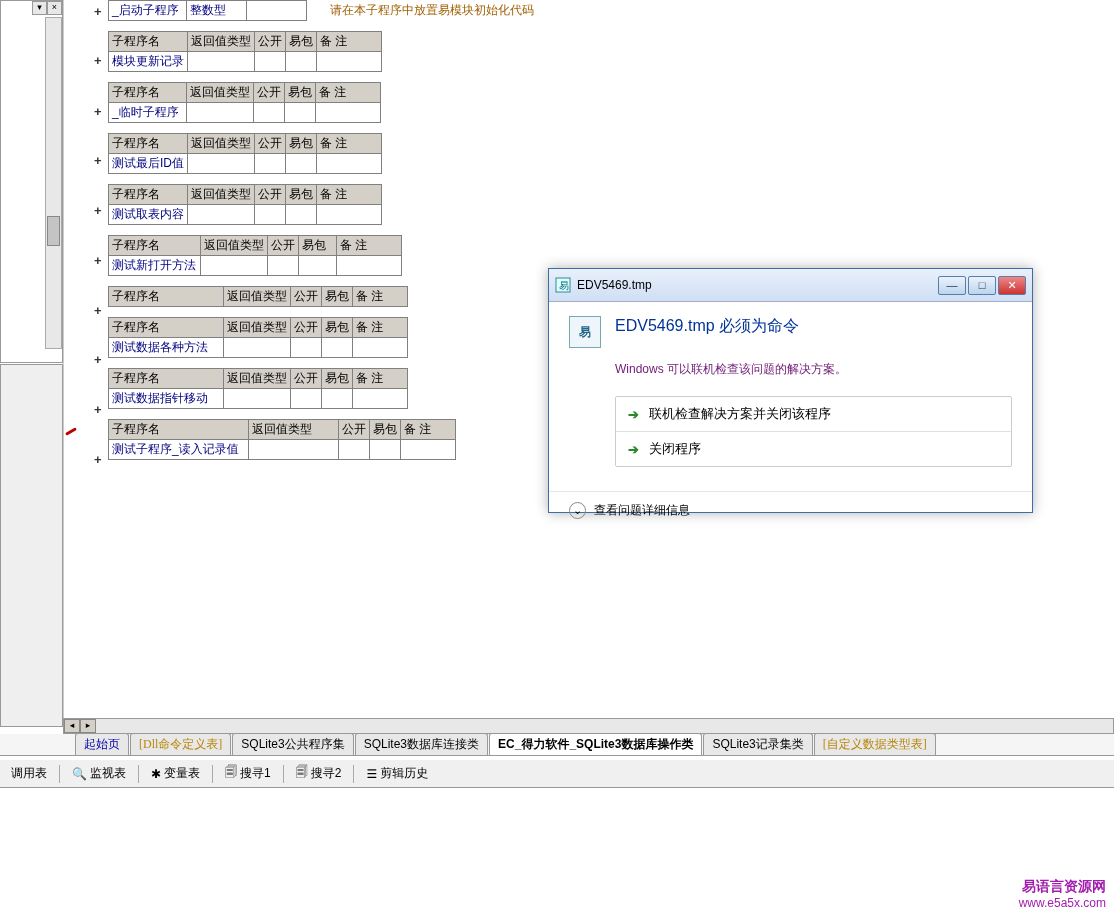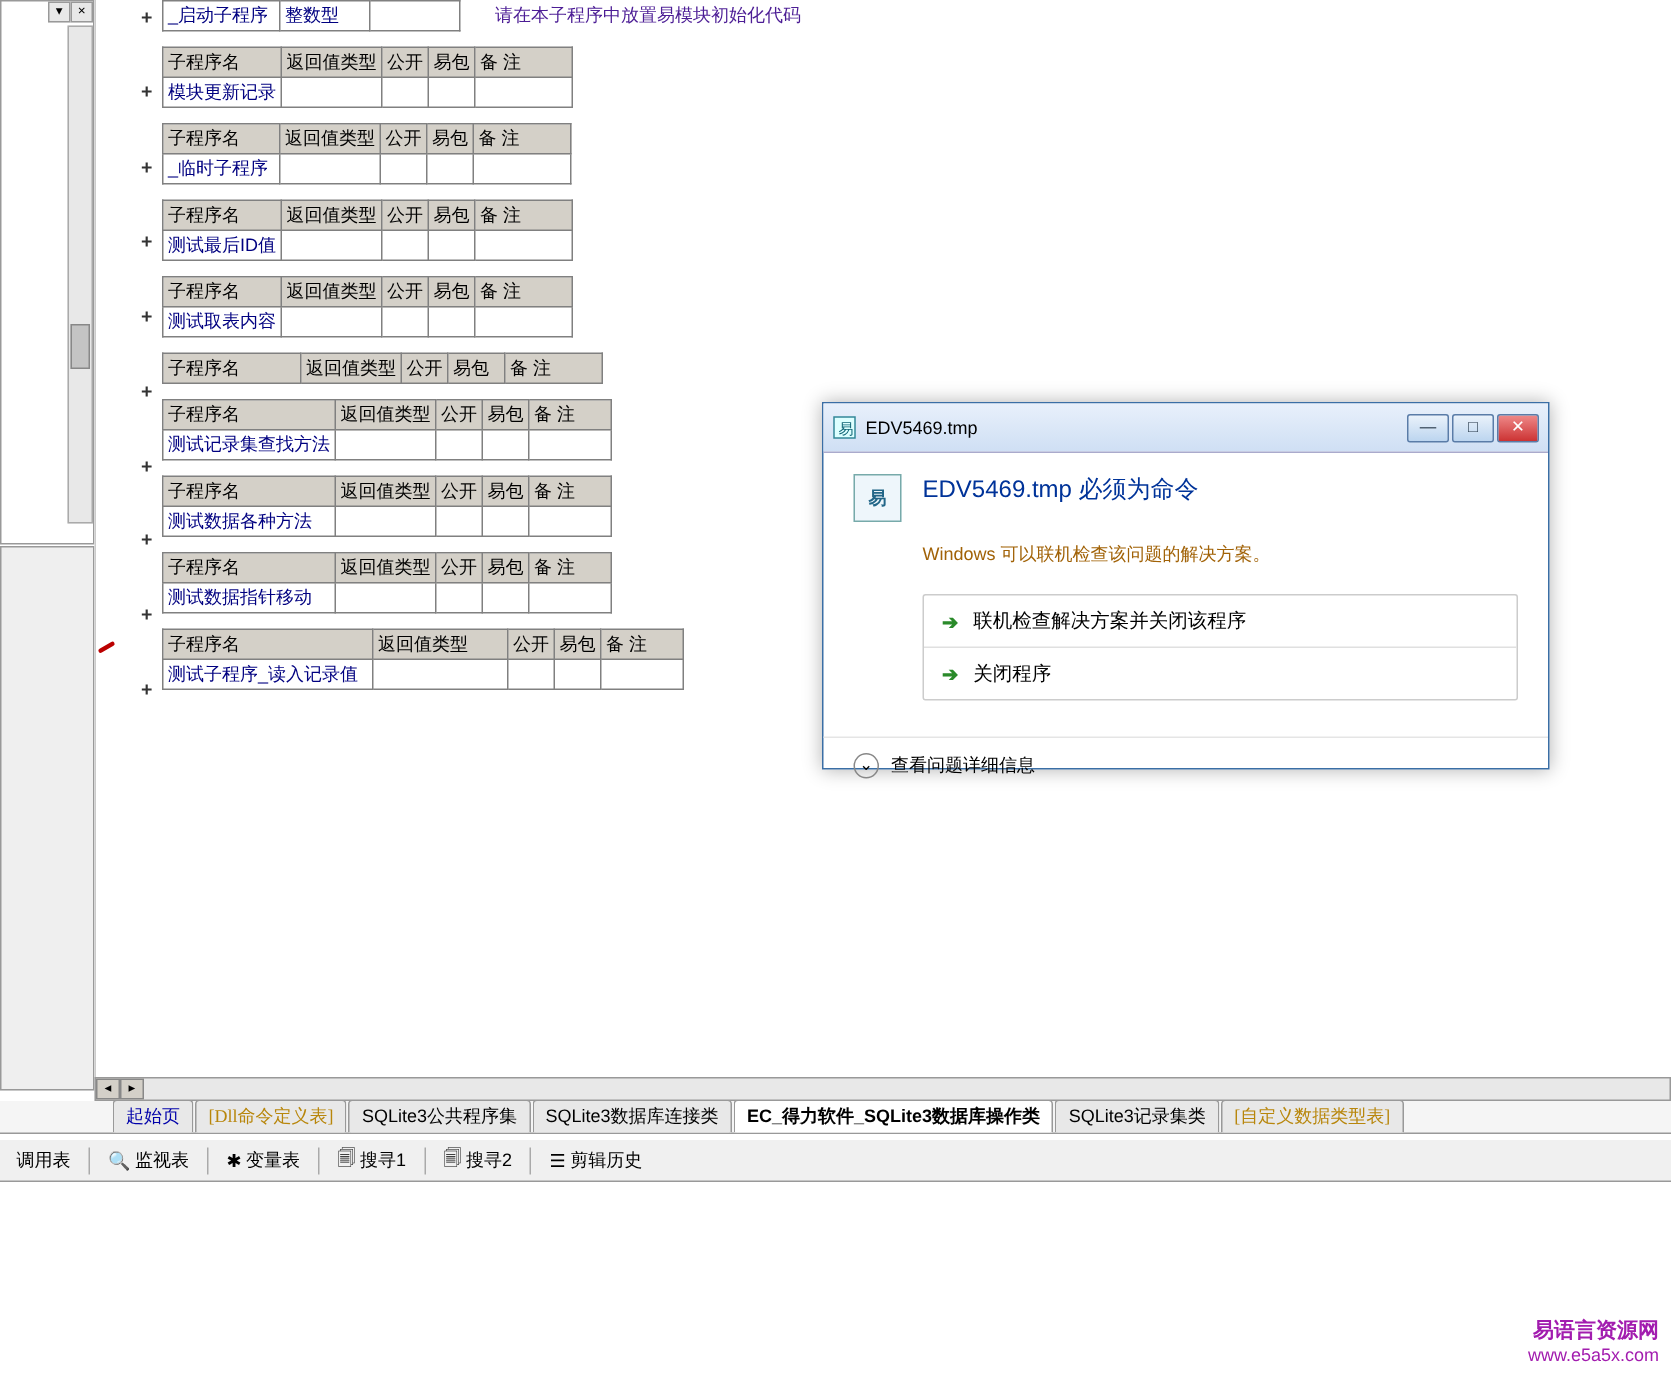--- a/index.html
+++ b/index.html
@@ -12,21 +12,21 @@
 .properties-label { position: absolute; left: 0; top: 735px; font-size: 12px; }
 .gutter { position: absolute; left: 63px; top: 0; width: 45px; height: 718px; background: #fff; border-left: 1px solid #ccc; }
 .gutter-plus { position: absolute; left: 30px; color: #333; font-size: 13px; font-weight: bold; }
 .red-mark { position: absolute; left: 65px; top: 430px; width: 14px; height: 12px; }
 .red-mark::before { content: ''; position: absolute; width: 12px; height: 3px; background: #b00; transform: rotate(-30deg); border-radius: 2px; }
 .code-area { position: absolute; left: 108px; top: 0; width: 940px; height: 718px; background: #fff; }
 .proc-table { border-collapse: collapse; margin-bottom: 10px; margin-top: 0; }
 .proc-table td { border: 1px solid #808080; font-size: 12px; padding: 1px 3px; height: 19px; vertical-align: middle; white-space: nowrap; }
 .proc-table td.hdr { background: #d4d0c8; }
 .proc-table td.val { background: #fff; color: #000080; }
-.green-comment { color: #4c1d95; padding-left: 20px; display: inline-block; }
+.green-comment { color: #a16207; padding-left: 20px; display: inline-block; }
 .row0 { margin-top: 0; }
 .hscroll { position: absolute; left: 63px; top: 718px; height: 16px; width: 1051px; background: #e8e8e8; border: 1px solid #999; display: flex; align-items: center; }
 .hscroll-btn { width: 16px; height: 14px; background: #d4d0c8; border: 1px solid #888; font-size: 9px; text-align: center; }
 .tabs { position: absolute; left: 0; top: 734px; right: 0; height: 22px; background: #f5f5f5; display: flex; align-items: flex-end; border-bottom: 1px solid #999; padding-left: 75px; }
 .tab { padding: 2px 8px; font-size: 12px; border: 1px solid #999; border-bottom: none; margin-right: 1px; background: #e8e8e8; cursor: pointer; border-radius: 3px 3px 0 0; }
 .tab.active { background: #fff; font-weight: bold; }
 .tab.blue { color: #0000aa; }
 .tab.orange { color: #b8860b; font-family: Liberation Serif, serif; }
 .toolbar2 { position: absolute; left: 0; top: 760px; right: 0; height: 28px; background: #f0f0f0; border-bottom: 1px solid #999; display: flex; align-items: center; padding: 0 4px; gap: 2px; }
 .tool-btn { padding: 2px 6px; font-size: 12px; border: 1px solid transparent; cursor: pointer; display: flex; align-items: center; gap: 3px; }
@@ -40,21 +40,21 @@
 .dlg-ico { width: 16px; height: 16px; margin-right: 6px; display: flex; align-items: center; justify-content: center; }
 .dlg-title-text { flex: 1; font-size: 12px; color: #000; }
 .dlg-btns { display: flex; gap: 2px; }
 .dlg-wbtn { width: 28px; height: 19px; border: 1px solid #5a7ca8; border-radius: 2px; font-size: 11px; text-align: center; line-height: 16px; cursor: pointer; }
 .dlg-min, .dlg-max { background: linear-gradient(to bottom,#eaf2fb,#bcd5ef); color: #234; }
 .dlg-close { background: linear-gradient(to bottom,#e88,#c33); color: #fff; }
 .dlg-body { padding: 14px 20px 10px 20px; }
 .dlg-main { display: flex; gap: 14px; }
 .dlg-bigico { width: 32px; height: 32px; flex-shrink: 0; border: 1px solid #7aa; display:flex; align-items:center; justify-content:center; color:#268; font-weight:bold; background:#eef6fb; }
 .dlg-heading { color: #003399; font-size: 16px; margin-bottom: 10px; }
-.dlg-msg { font-size: 12px; color: #a16207; margin-bottom: 18px; margin-top: 24px; }
+.dlg-msg { font-size: 12px; color: #701a75; margin-bottom: 18px; margin-top: 24px; }
 .dlg-options { border: 1px solid #ccc; border-radius: 2px; margin-left: 46px; }
 .dlg-opt { padding: 8px 12px; font-size: 13px; color: #000; cursor: pointer; display: flex; align-items: center; gap: 10px; }
 .dlg-opt + .dlg-opt { border-top: 1px solid #e0e0e0; }
 .arrow-ico { color: #2a8a2a; font-weight: bold; }
 .dlg-footer { margin-top: 14px; padding: 10px 20px; display: flex; align-items: center; gap: 8px; border-top: 1px solid #e5e5e5; }
 .expand-ico { width: 17px; height: 17px; border: 1px solid #888; border-radius: 50%; text-align: center; line-height: 14px; font-size: 11px; cursor: pointer; }
 .vscroll-left { position: absolute; left: 44px; top: 16px; width: 17px; bottom: 13px; background: #e8e8e8; border: 1px solid #aaa; }
 .vscroll-thumb { position: absolute; left: 1px; right: 1px; top: 60%; height: 30px; background: #c4c4c4; border: 1px solid #888; }
 </style>
 </head>
@@ -176,37 +176,37 @@
       </table>
       <table class="proc-table">
         <tbody>
           <tr>
             <td class="hdr" style="width:92px">子程序名</td>
             <td class="hdr" style="width:60px">返回值类型</td>
             <td class="hdr" style="width:30px">公开</td>
             <td class="hdr" style="width:38px">易包</td>
             <td class="hdr" style="width:65px">备 注</td>
           </tr>
+          <tr>
+            <td class="val">测试新打开方法</td>
+            <td class="val"></td>
+            <td class="val"></td>
+            <td class="val"></td>
+            <td class="val"></td>
+          </tr>
         </tbody>
       </table>
       <table class="proc-table">
         <tbody>
           <tr>
             <td class="hdr" style="width:115px">子程序名</td>
             <td class="hdr" style="width:60px">返回值类型</td>
             <td class="hdr" style="width:30px">公开</td>
             <td class="hdr" style="width:30px">易包</td>
             <td class="hdr" style="width:55px">备 注</td>
-          </tr>
-          <tr>
-            <td class="val">测试记录集查找方法</td>
-            <td class="val"></td>
-            <td class="val"></td>
-            <td class="val"></td>
-            <td class="val"></td>
           </tr>
         </tbody>
       </table>
       <table class="proc-table">
         <tbody>
           <tr>
             <td class="hdr" style="width:115px">子程序名</td>
             <td class="hdr" style="width:60px">返回值类型</td>
             <td class="hdr" style="width:30px">公开</td>
             <td class="hdr" style="width:30px">易包</td>

